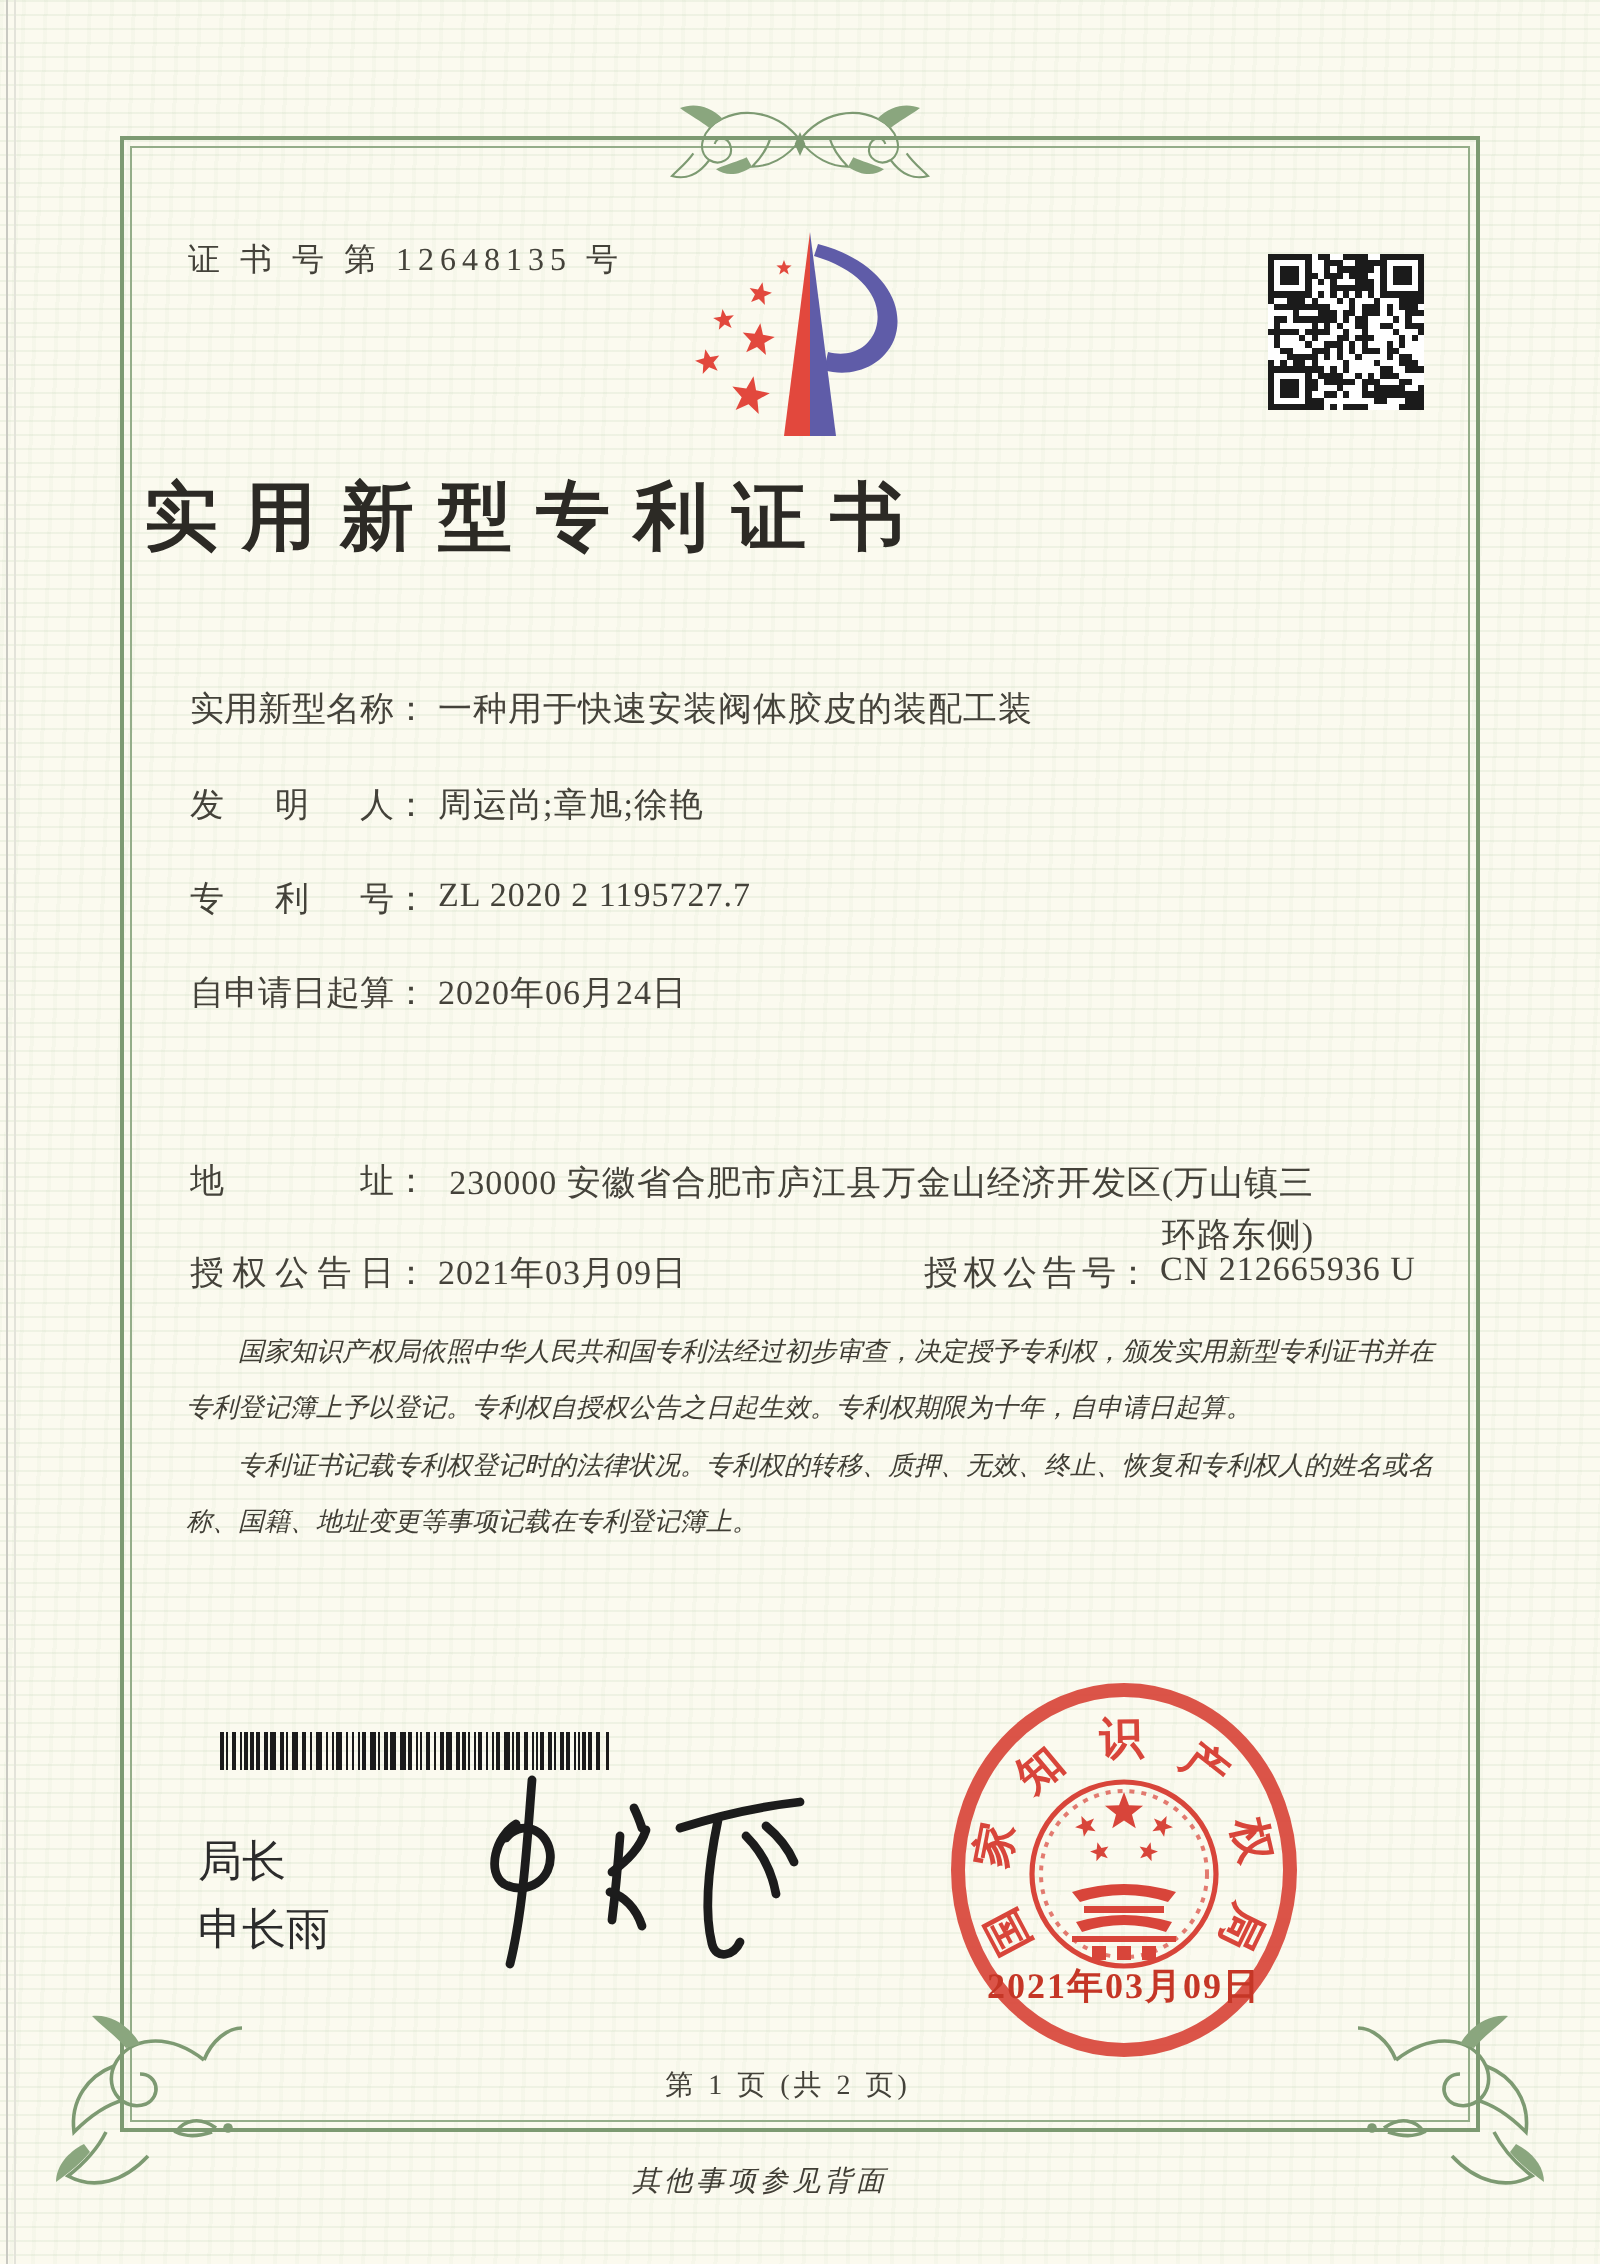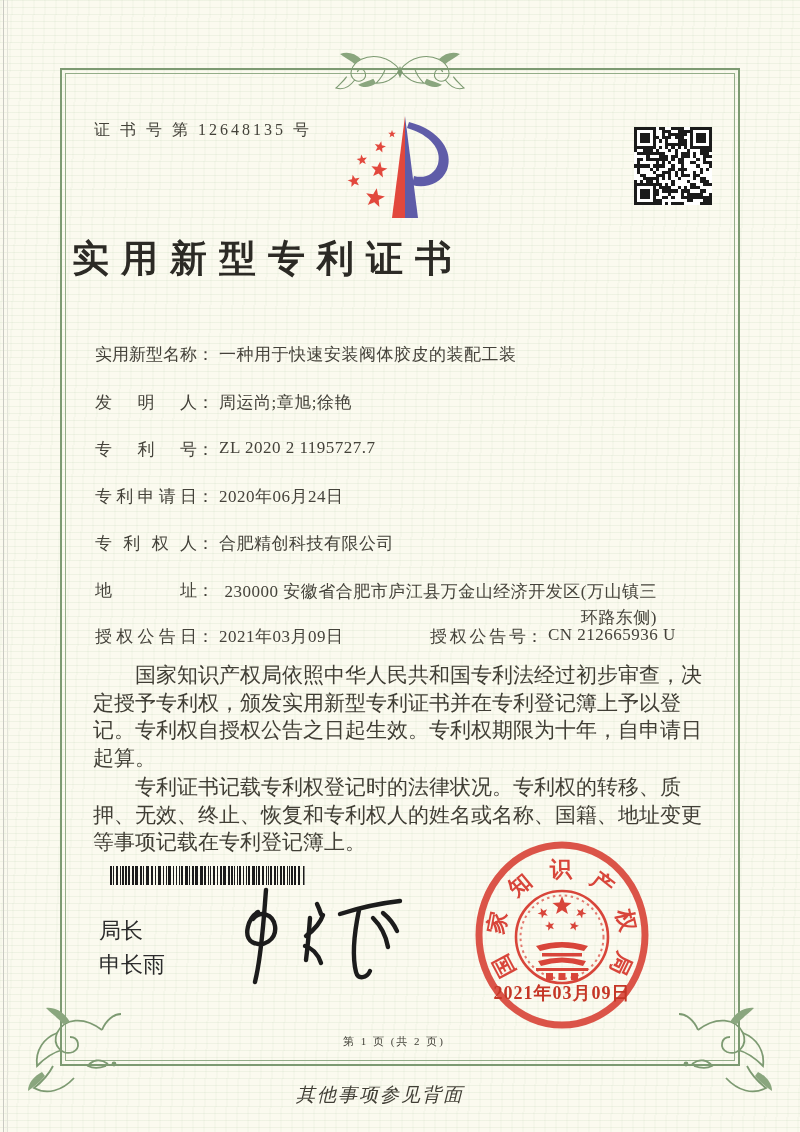--- a/index.html
+++ b/index.html
@@ -20,33 +20,33 @@
   .logo{position:absolute;left:342px;top:114px;width:126px;height:110px;}
   .qr{position:absolute;left:634px;top:127px;width:78px;height:78px;}
   .title{position:absolute;left:60px;top:234px;width:676px;text-align:left;
     font-size:37px;font-weight:700;letter-spacing:12px;text-indent:12px;color:#2c2a25;}
   .row{position:absolute;left:95px;width:625px;font-size:17px;color:#44423a;}
   .flabel{display:inline-block;width:102px;text-align:justify;text-align-last:justify;vertical-align:top;}
   .colon{vertical-align:top;}
   .fvalue{display:inline-block;margin-left:5px;vertical-align:top;letter-spacing:0.5px;}
   .fvalue.wrap{width:438px;line-height:26px;text-align:right;}
   .grant2{position:absolute;left:335px;top:0;}
-  .glabel{display:inline-block;width:96px;text-align:justify;text-align-last:justify;}
-  .paras{position:absolute;left:93px;top:662px;width:626px;font-size:21px;line-height:27.5px;
-    color:#403e35;}
+  .glabel{display:inline-block;width:96px;text-align:justify;text-align-last:justify;margin-left:32px;}
+  .paras{position:absolute;left:93px;top:662px;width:626px;font-size:13px;line-height:27.5px;
+    font-style:italic;color:#403e35;}
   .paras p{margin:0 0 2px 0;text-indent:2em;}
   .barcode{position:absolute;left:110px;top:866px;width:196px;height:19px;}
   .director{position:absolute;left:99px;top:914px;font-family:"Liberation Sans","DejaVu Sans",sans-serif;
     font-size:22px;color:#2c2c2c;line-height:34px;}
   .signature{position:absolute;left:222px;top:884px;width:198px;height:106px;}
   .seal{position:absolute;left:470px;top:840px;width:184px;height:196px;}
   .seal-date{position:absolute;left:470px;top:981px;width:184px;text-align:center;
     font-size:18px;letter-spacing:1px;color:#c53626;font-weight:600;}
-  .page-info{position:absolute;left:60px;top:1034px;width:668px;text-align:center;font-size:11px;color:#44423a;letter-spacing:2px;}
-  .back-note{position:absolute;left:0;top:1082px;width:760px;text-align:center;font-size:19px;
+  .page-info{position:absolute;left:60px;top:1034px;width:668px;text-align:center;font-size:14px;color:#44423a;letter-spacing:2px;}
+  .back-note{position:absolute;left:0;top:1082px;width:760px;text-align:center;font-size:14px;
     font-style:italic;color:#403e35;letter-spacing:2px;}
   .orn{position:absolute;}
   .orn-top{left:280px;top:50px;width:240px;height:48px;}
   .orn-bl{left:22px;top:988px;width:100px;height:112px;}
   .orn-br{left:678px;top:988px;width:100px;height:112px;transform:scaleX(-1);}
 </style>
 </head>
 <body>
 
 <div id="page">
@@ -463,24 +463,21 @@
   <div class="row" style="top:343px">
     <span class="flabel">实用新型名称</span><span class="colon">：</span><span class="fvalue">一种用于快速安装阀体胶皮的装配工装</span>
   </div>
   <div class="row" style="top:391px">
     <span class="flabel">发 明 人</span><span class="colon">：</span><span class="fvalue">周运尚;章旭;徐艳</span>
   </div>
   <div class="row" style="top:438px">
     <span class="flabel">专 利 号</span><span class="colon">：</span><span class="fvalue">ZL 2020 2 1195727.7</span>
   </div>
   <div class="row" style="top:485px">
-    <span class="flabel">专利申请日</span><span class="colon">：</span><span class="fvalue">2020年06月24日</span>
-  </div>
-  <div class="row" style="top:532px">
-    <span class="flabel">专 利 权 人</span><span class="colon">：</span><span class="fvalue">合肥精创科技有限公司</span>
+    <span class="flabel">自申请日起算</span><span class="colon">：</span><span class="fvalue">2020年06月24日</span>
   </div>
   <div class="row" style="top:579px">
     <span class="flabel">地 址</span><span class="colon">：</span><span class="fvalue wrap">230000 安徽省合肥市庐江县万金山经济开发区(万山镇三环路东侧)</span>
   </div>
   <div class="row" style="top:625px">
     <span class="flabel">授权公告日</span><span class="colon">：</span><span class="fvalue">2021年03月09日</span>
     <span class="grant2"><span class="glabel">授权公告号</span><span class="colon">：</span><span class="fvalue">CN 212665936 U</span></span>
   </div>
 
   <div class="paras">

